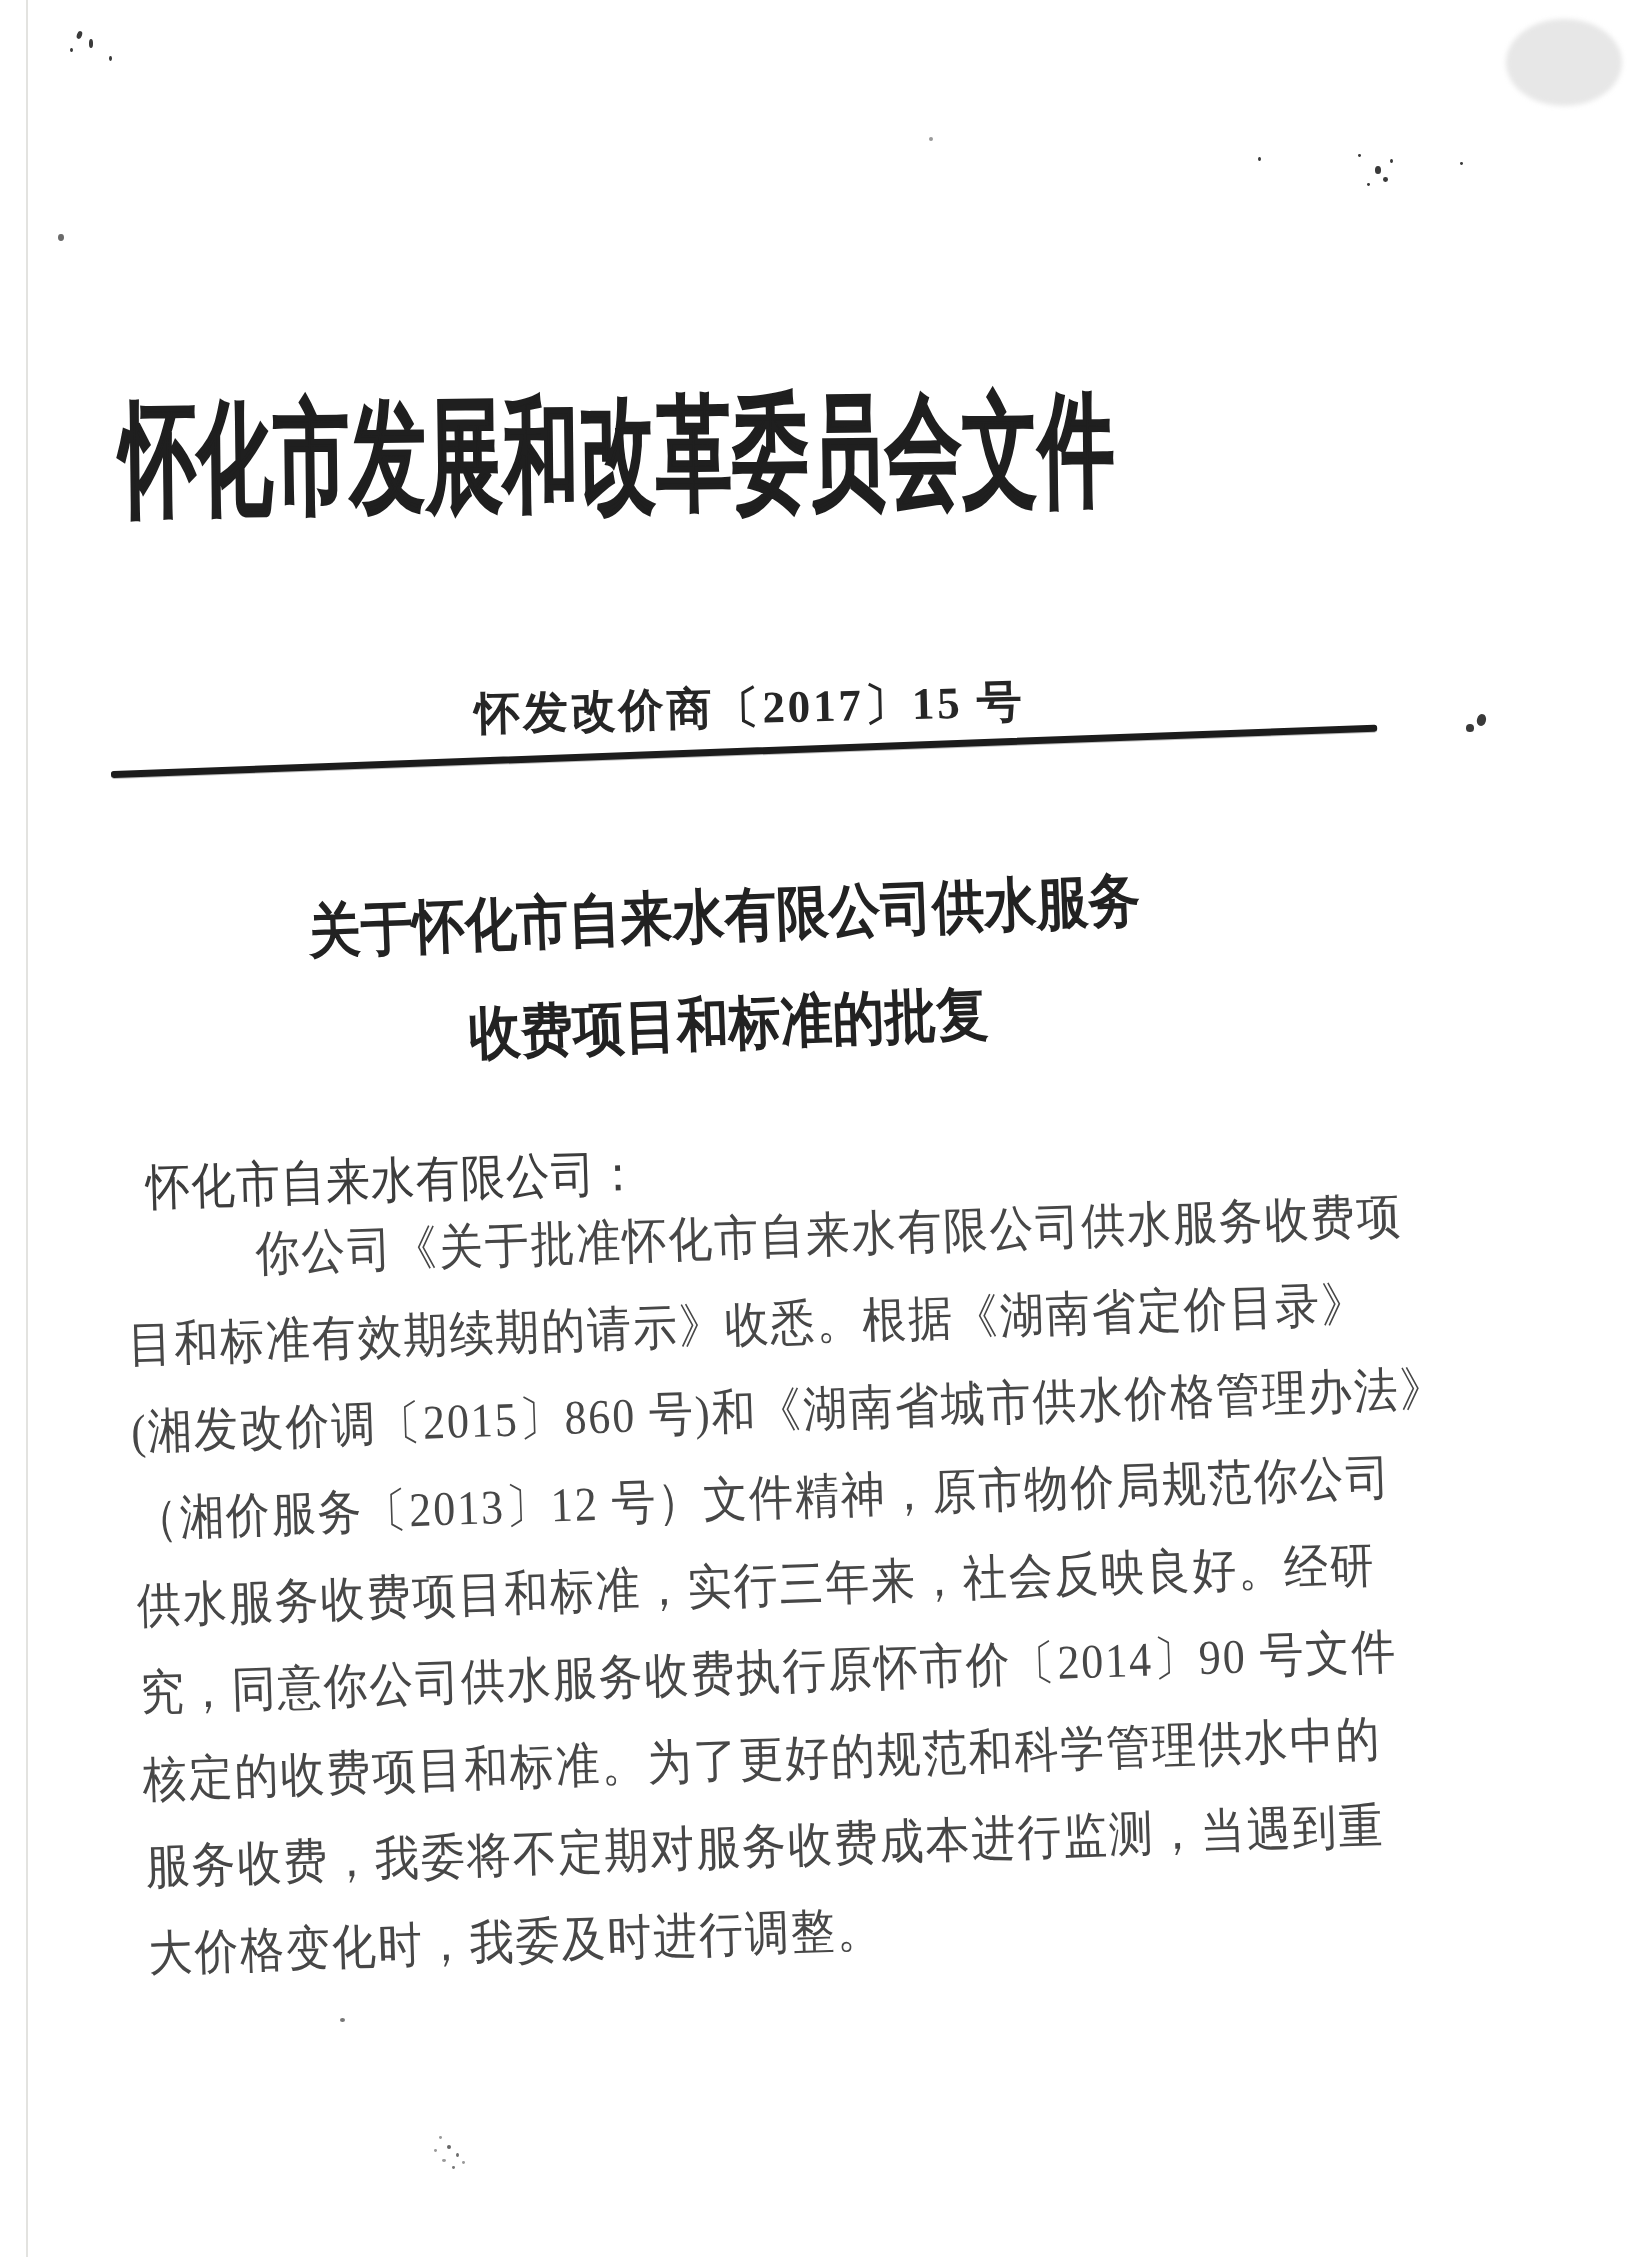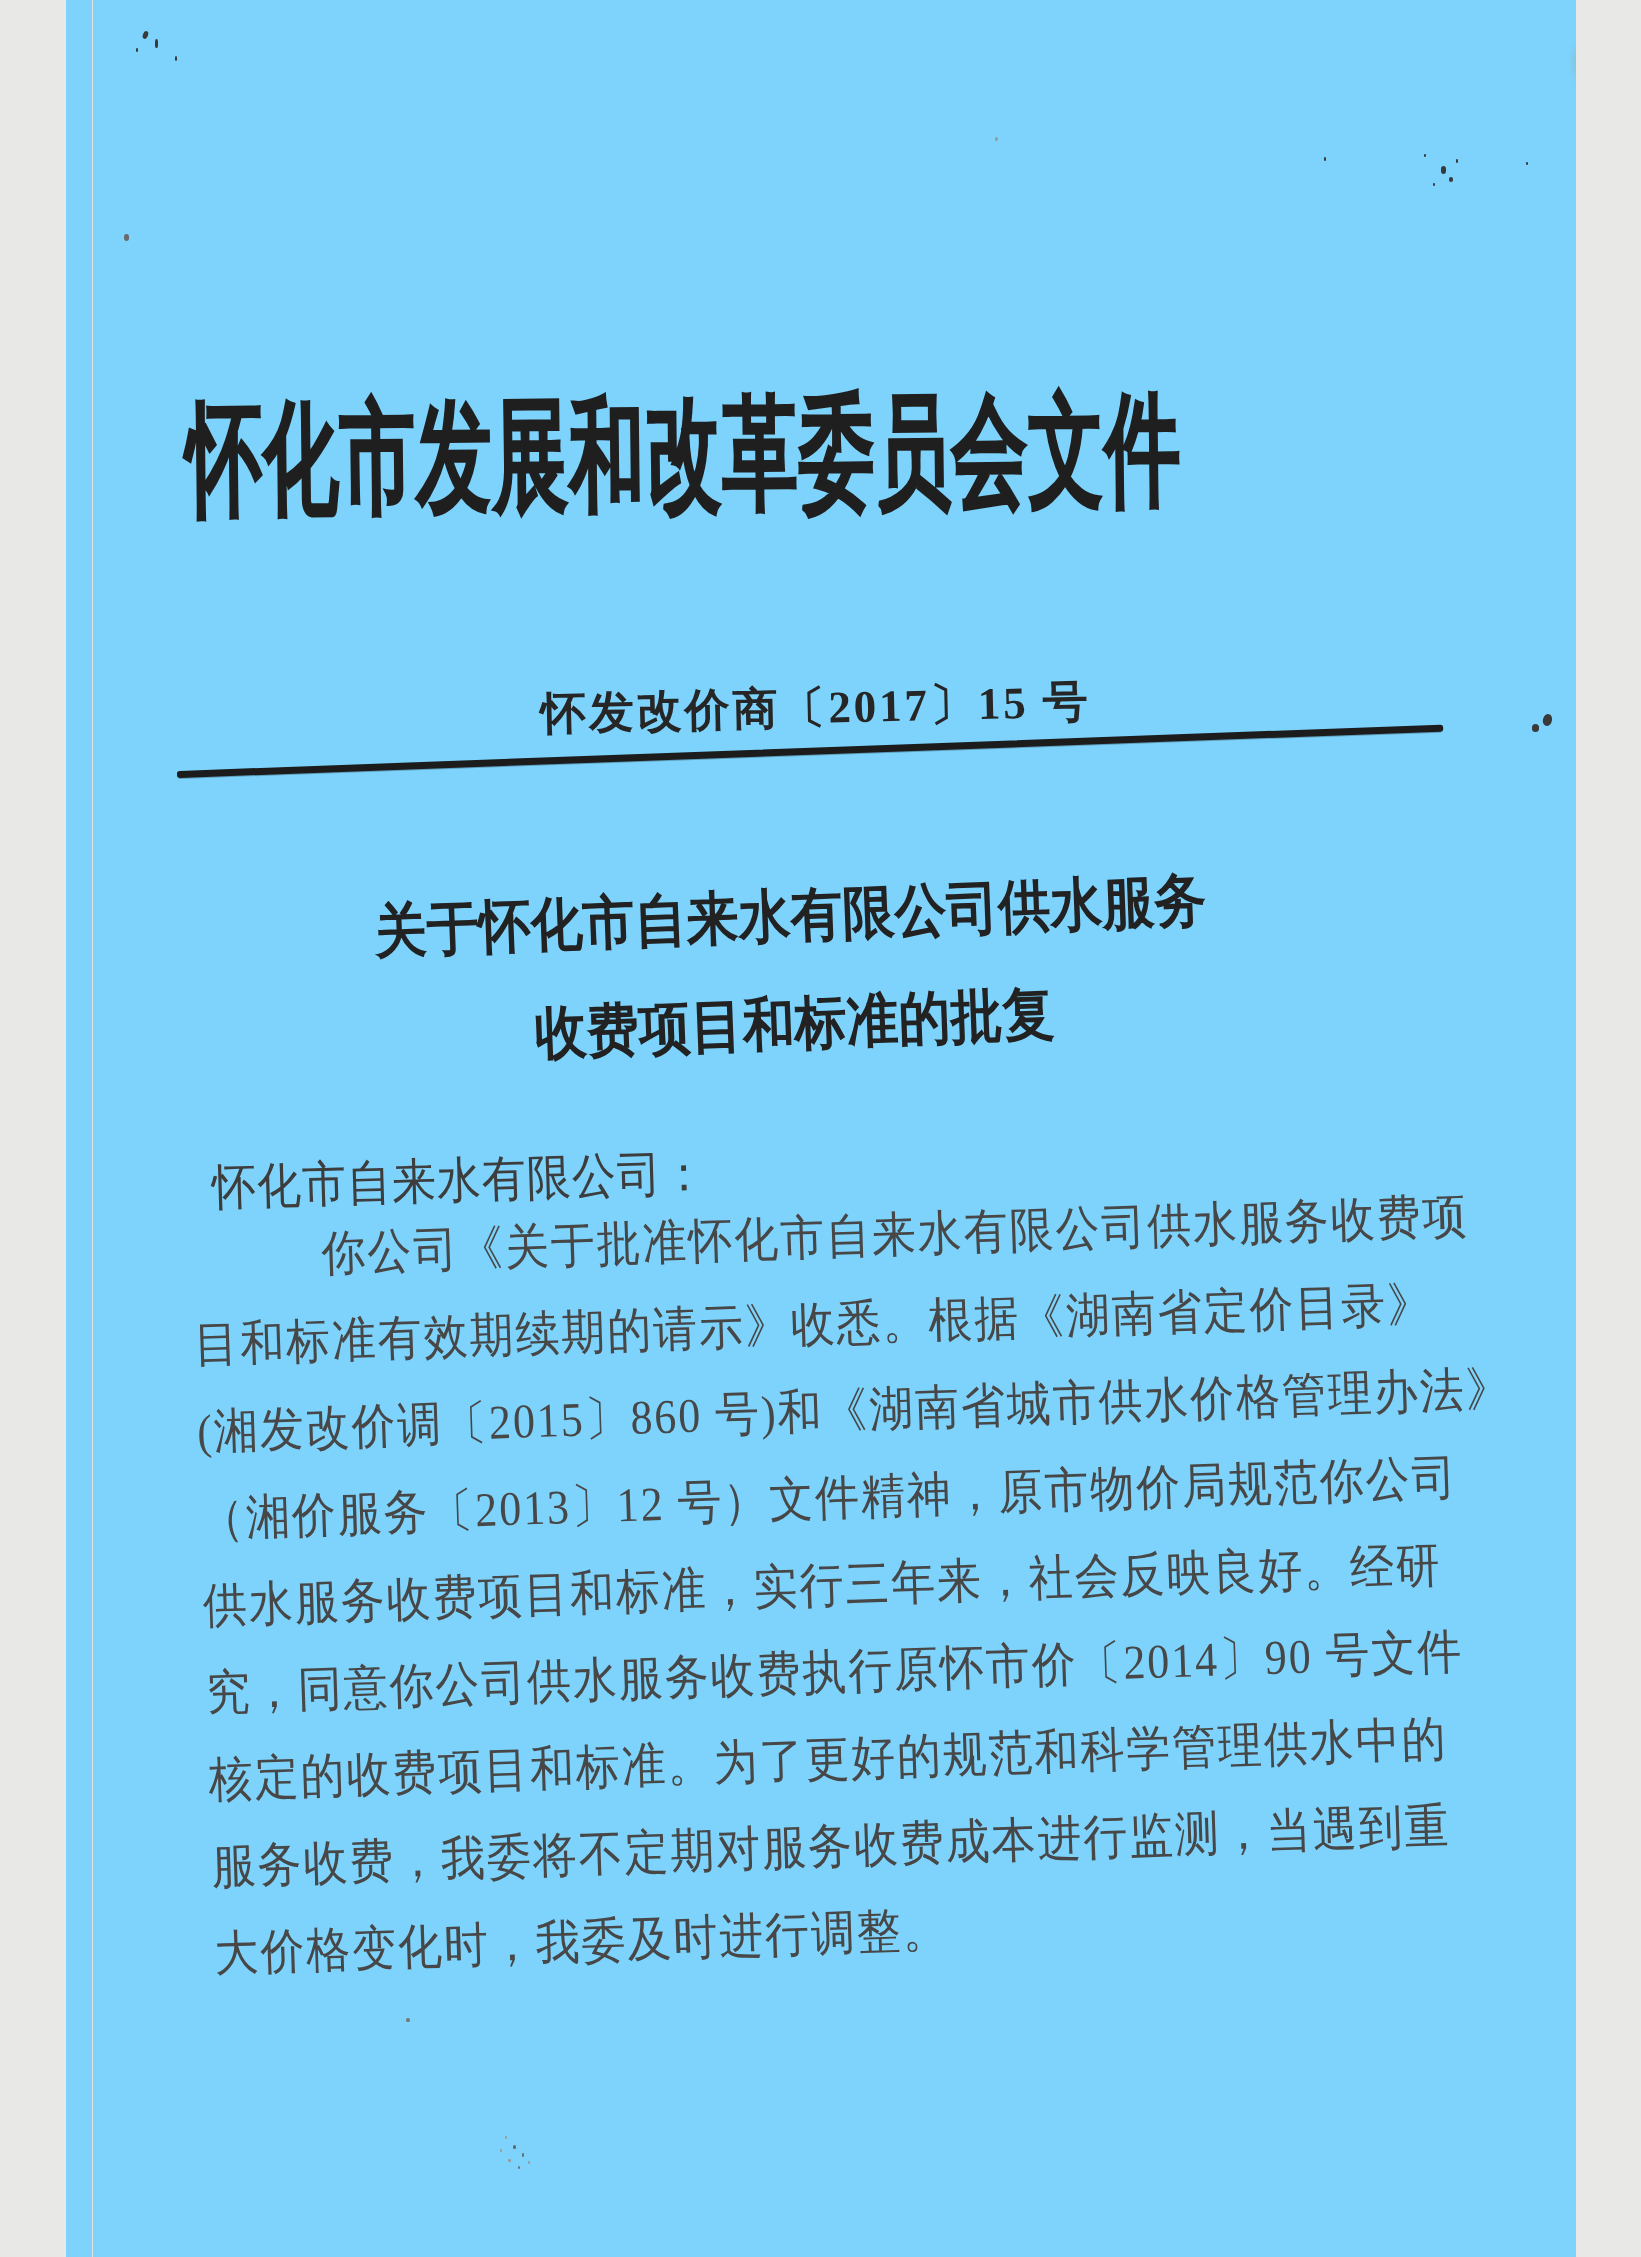--- a/index.html
+++ b/index.html
@@ -1,20 +1,20 @@
 <!DOCTYPE html>
 <html><head>
 <meta charset="utf-8">
 <style>
   html,body{margin:0;padding:0;background:#e8e8e6;}
   .page{
     position:relative;
-    width:1510px;height:2257px;
+    width:1641px;height:2257px;
     margin:0 auto;
-    background:#7dd3fc;
+    background:#ffffff;
     overflow:hidden;
     font-family:"Liberation Serif","DejaVu Serif",serif;
     color:#2b2b2b;
   }
   
   .edge-line{
     position:absolute;left:26px;top:0;width:1.9px;height:2257px;
     background:#e3e3e0;
   }
   

